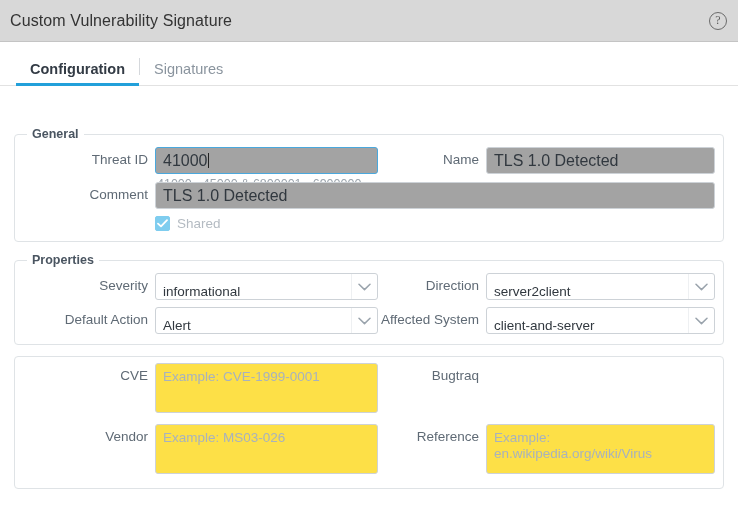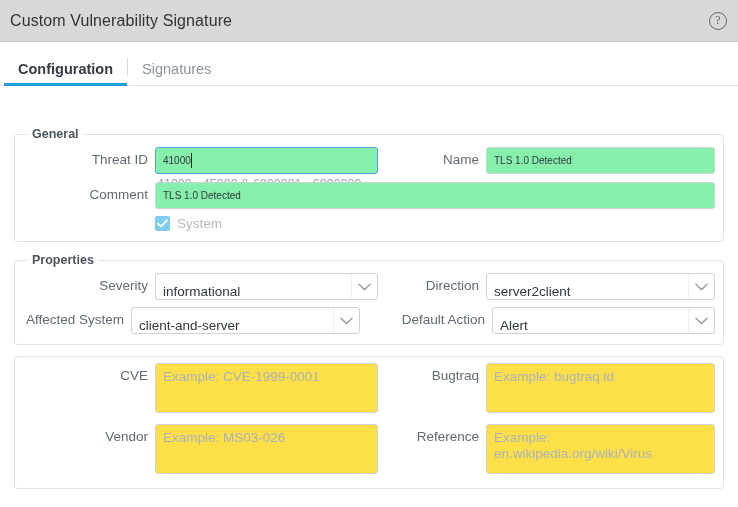--- a/index.html
+++ b/index.html
@@ -43,21 +43,21 @@
     user-select: none;
   }
 
   
   .tabbar {
     position: relative;
     height: 44px;
     background: #ffffff;
     display: flex;
     align-items: flex-end;
-    padding-left: 4px;
+    padding-left: 16px;
   }
   .tabbar::after {
     content: "";
     position: absolute;
     left: 0; right: 0; bottom: 0;
     height: 1px;
     background: #e2e2e2;
   }
   .tab {
     position: relative;
@@ -131,23 +131,23 @@
   .col.left  .flabel { width: 132px; flex: 0 0 132px; }
   .col.right .flabel { width: 108px; flex: 0 0 108px; }
 
   .fwrap { flex: 1 1 auto; min-width: 0; }
 
   input[type=text], .fakeinput {
     width: 100%;
     height: 27px;
     border: 1px solid #cdd2d7;
     border-radius: 3px;
-    background: #86efac;
+    background: #a3a3a3;
     font-family: "Liberation Sans", sans-serif;
-    font-size: 10px;
+    font-size: 16px;
     color: #31383f;
     padding: 0 7px;
     outline: none;
   }
   input[type=text]::placeholder { color: #a8b2bd; }
 
   .caret {
     display: inline-block;
     width: 1px;
     height: 15px;
@@ -287,21 +287,21 @@
     <div class="row">
       <div class="col" style="width:100%;">
         <div class="flabel" style="width:132px;flex:0 0 132px;"></div>
         <div class="fwrap">
           <div class="checkrow">
             <span class="cbox">
               <svg width="11" height="9" viewBox="0 0 11 9" aria-hidden="true">
                 <path d="M1 4.6 L4 7.4 L10 1.2" fill="none" stroke="#ffffff" stroke-width="1.8" stroke-linecap="round" stroke-linejoin="round"></path>
               </svg>
             </span>
-            <span class="clabel">System</span>
+            <span class="clabel">Shared</span>
           </div>
         </div>
       </div>
     </div>
   </fieldset>
 
   <fieldset>
     <legend>
       <span>Properties</span>
     </legend>
@@ -329,63 +329,60 @@
               <svg width="13" height="8" viewBox="0 0 13 8" aria-hidden="true">
                 <path d="M1 1.3 L6.5 6.6 L12 1.3" fill="none" stroke="#9aa3ac" stroke-width="1.5" stroke-linecap="round" stroke-linejoin="round"></path>
               </svg>
             </span>
           </div>
         </div>
       </div>
     </div>
 
     <div class="row">
+      <div class="col left">
+        <div class="flabel">Default Action</div>
+        <div class="fwrap">
+          <div class="select">
+            <span>Alert</span>
+            <span class="chev">
+              <svg width="13" height="8" viewBox="0 0 13 8" aria-hidden="true">
+                <path d="M1 1.3 L6.5 6.6 L12 1.3" fill="none" stroke="#9aa3ac" stroke-width="1.5" stroke-linecap="round" stroke-linejoin="round"></path>
+              </svg>
+            </span>
+          </div>
+        </div>
+      </div>
       <div class="col right">
         <div class="flabel">Affected System</div>
         <div class="fwrap">
           <div class="select">
             <span>client-and-server</span>
             <span class="chev">
               <svg width="13" height="8" viewBox="0 0 13 8" aria-hidden="true">
                 <path d="M1 1.3 L6.5 6.6 L12 1.3" fill="none" stroke="#9aa3ac" stroke-width="1.5" stroke-linecap="round" stroke-linejoin="round"></path>
               </svg>
             </span>
           </div>
         </div>
       </div>
-      <div class="col left">
-        <div class="flabel">Default Action</div>
-        <div class="fwrap">
-          <div class="select">
-            <span>Alert</span>
-            <span class="chev">
-              <svg width="13" height="8" viewBox="0 0 13 8" aria-hidden="true">
-                <path d="M1 1.3 L6.5 6.6 L12 1.3" fill="none" stroke="#9aa3ac" stroke-width="1.5" stroke-linecap="round" stroke-linejoin="round"></path>
-              </svg>
-            </span>
-          </div>
-        </div>
-      </div>
     </div>
   </fieldset>
 
   <fieldset>
 
     <div class="row">
       <div class="col left">
         <div class="flabel">CVE</div>
         <div class="fwrap">
           <textarea placeholder="Example: CVE-1999-0001" style=""></textarea>
         </div>
       </div>
       <div class="col right">
         <div class="flabel">Bugtraq</div>
-        <div class="fwrap">
-          <textarea placeholder="Example: bugtraq id" style=""></textarea>
-        </div>
       </div>
     </div>
 
     <div class="row">
       <div class="col left">
         <div class="flabel">Vendor</div>
         <div class="fwrap">
           <textarea placeholder="Example: MS03-026" style=""></textarea>
         </div>
       </div>

